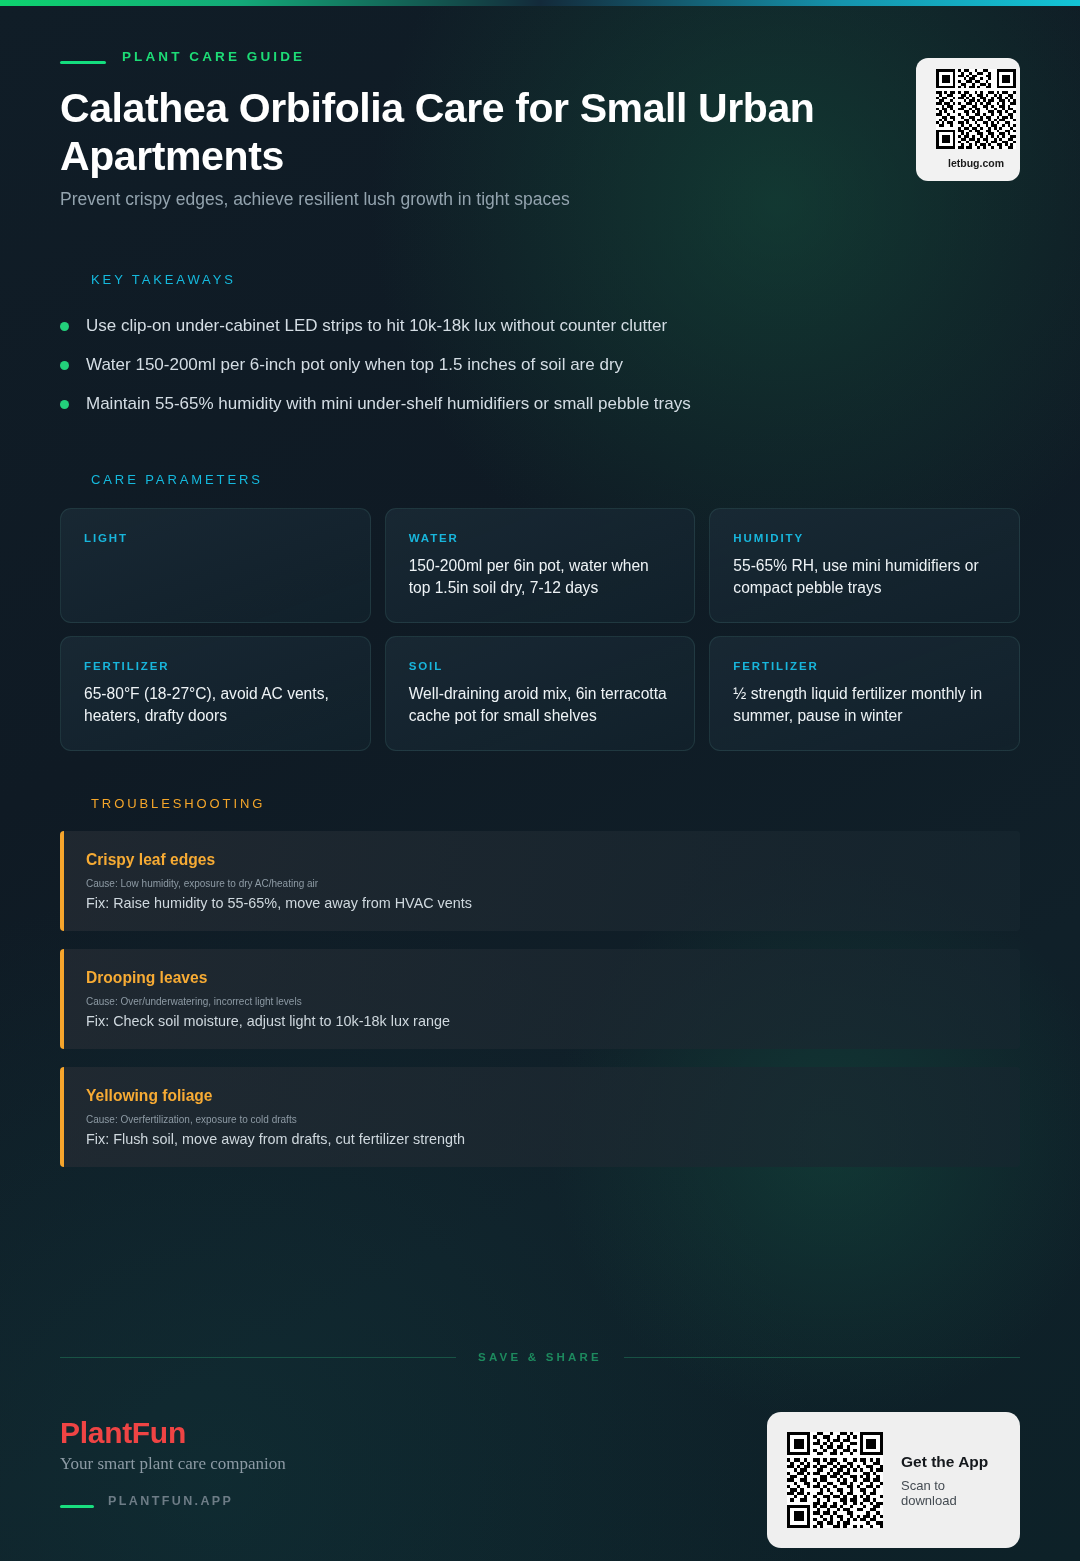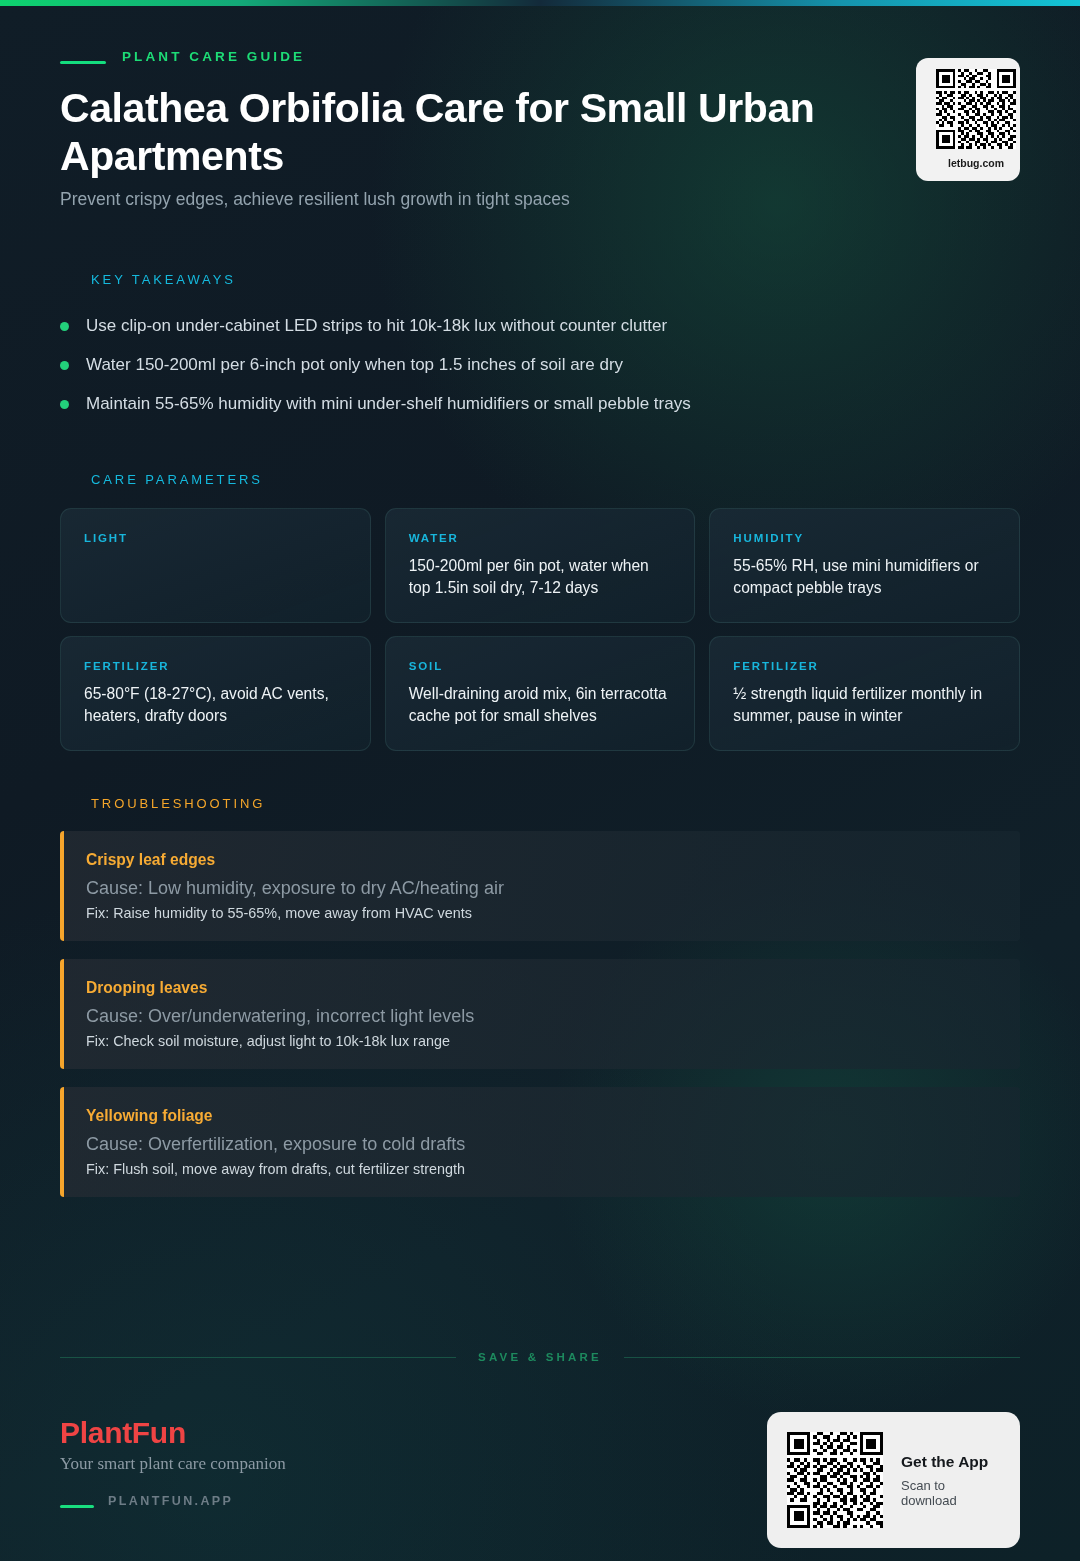--- a/index.html
+++ b/index.html
@@ -118,21 +118,21 @@
   .tr-list { margin-top:20px; display:flex; flex-direction:column; gap:18px; }
   .tr-card {
     position:relative;
     background:linear-gradient(100deg, rgba(36,43,51,0.78) 0%, rgba(22,38,47,0.70) 100%);
     border-radius:4px;
     border-left:4px solid #f6a52c;
     padding:20px 24px 20px 22px;
     min-height:92px;
   }
   .tr-title { font-size:15.6px; font-weight:bold; color:#f7ab34; }
-  .tr-cause { margin-top:9px; font-size:18px; color:#8d9aa4; }
+  .tr-cause { margin-top:9px; font-size:10px; color:#8d9aa4; }
   .tr-fix   { margin-top:6px;  font-size:14.4px; color:#cfd8de; }
 
   
   .footer { position:absolute; left:60px; right:60px; bottom:0; height:210px; }
 
   .divider { display:flex; align-items:center; gap:22px; }
   .divider .rule { flex:1; height:1px; background:rgba(33,120,89,0.55); }
   .divider .dtext {
     font-size:11.5px; letter-spacing:3.2px; font-weight:bold; color:#1d8a5e;
   }

